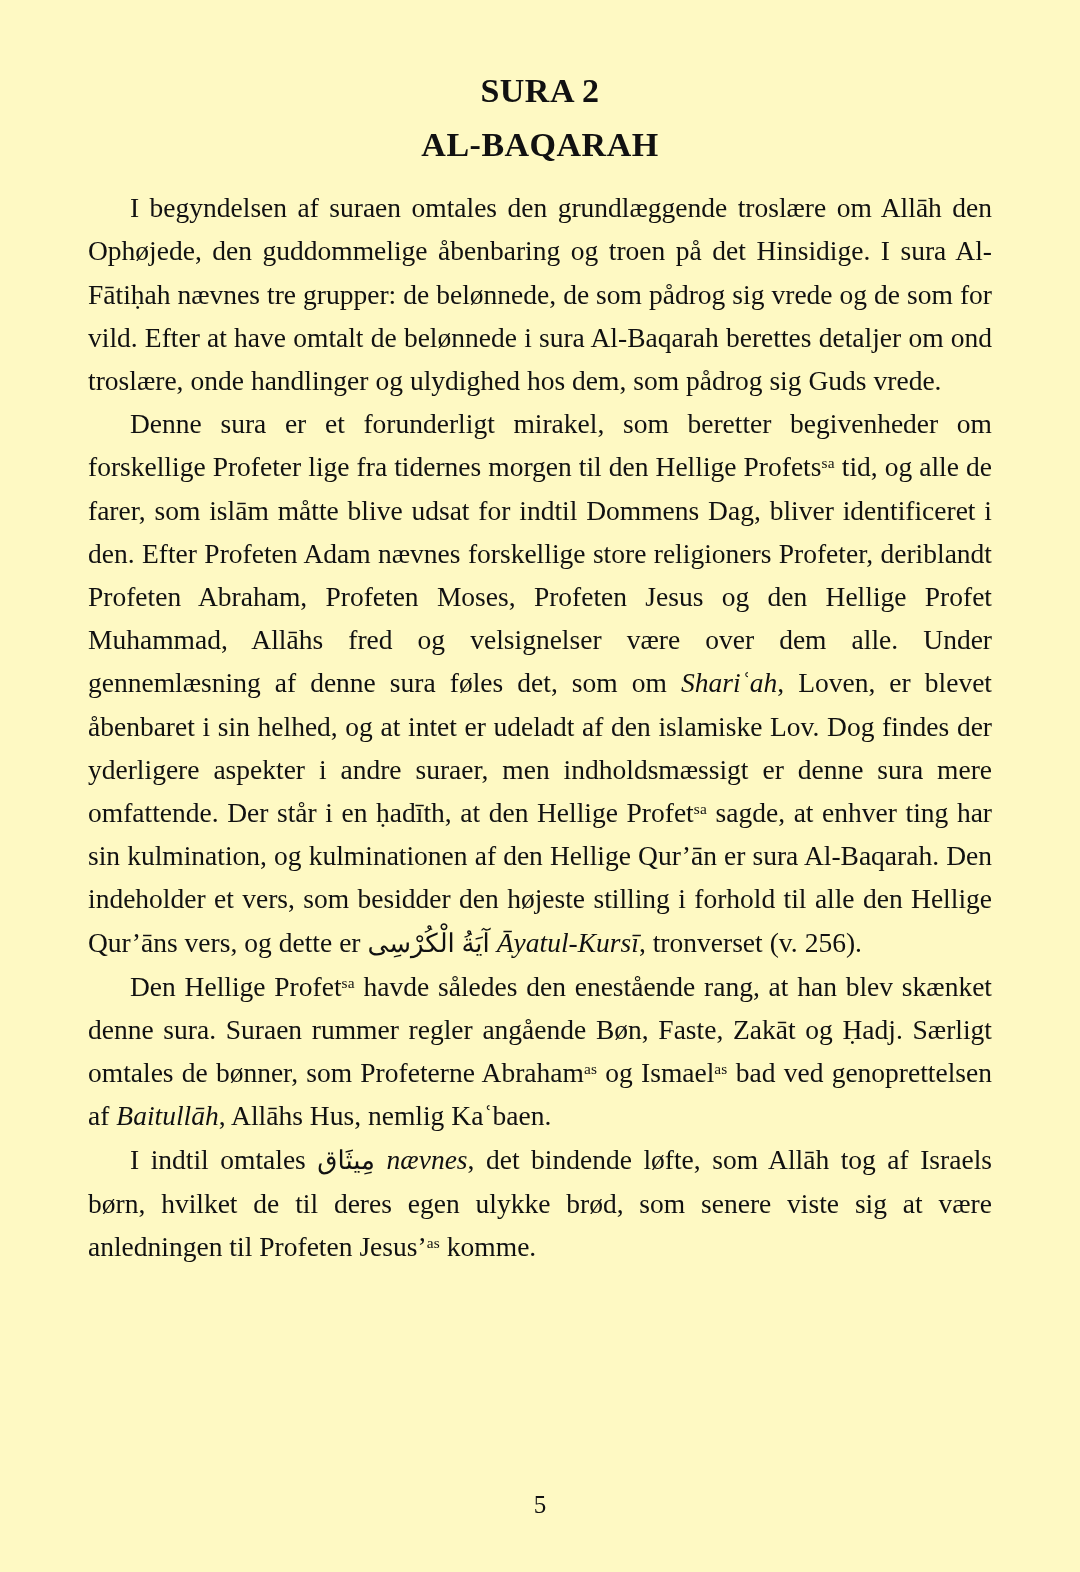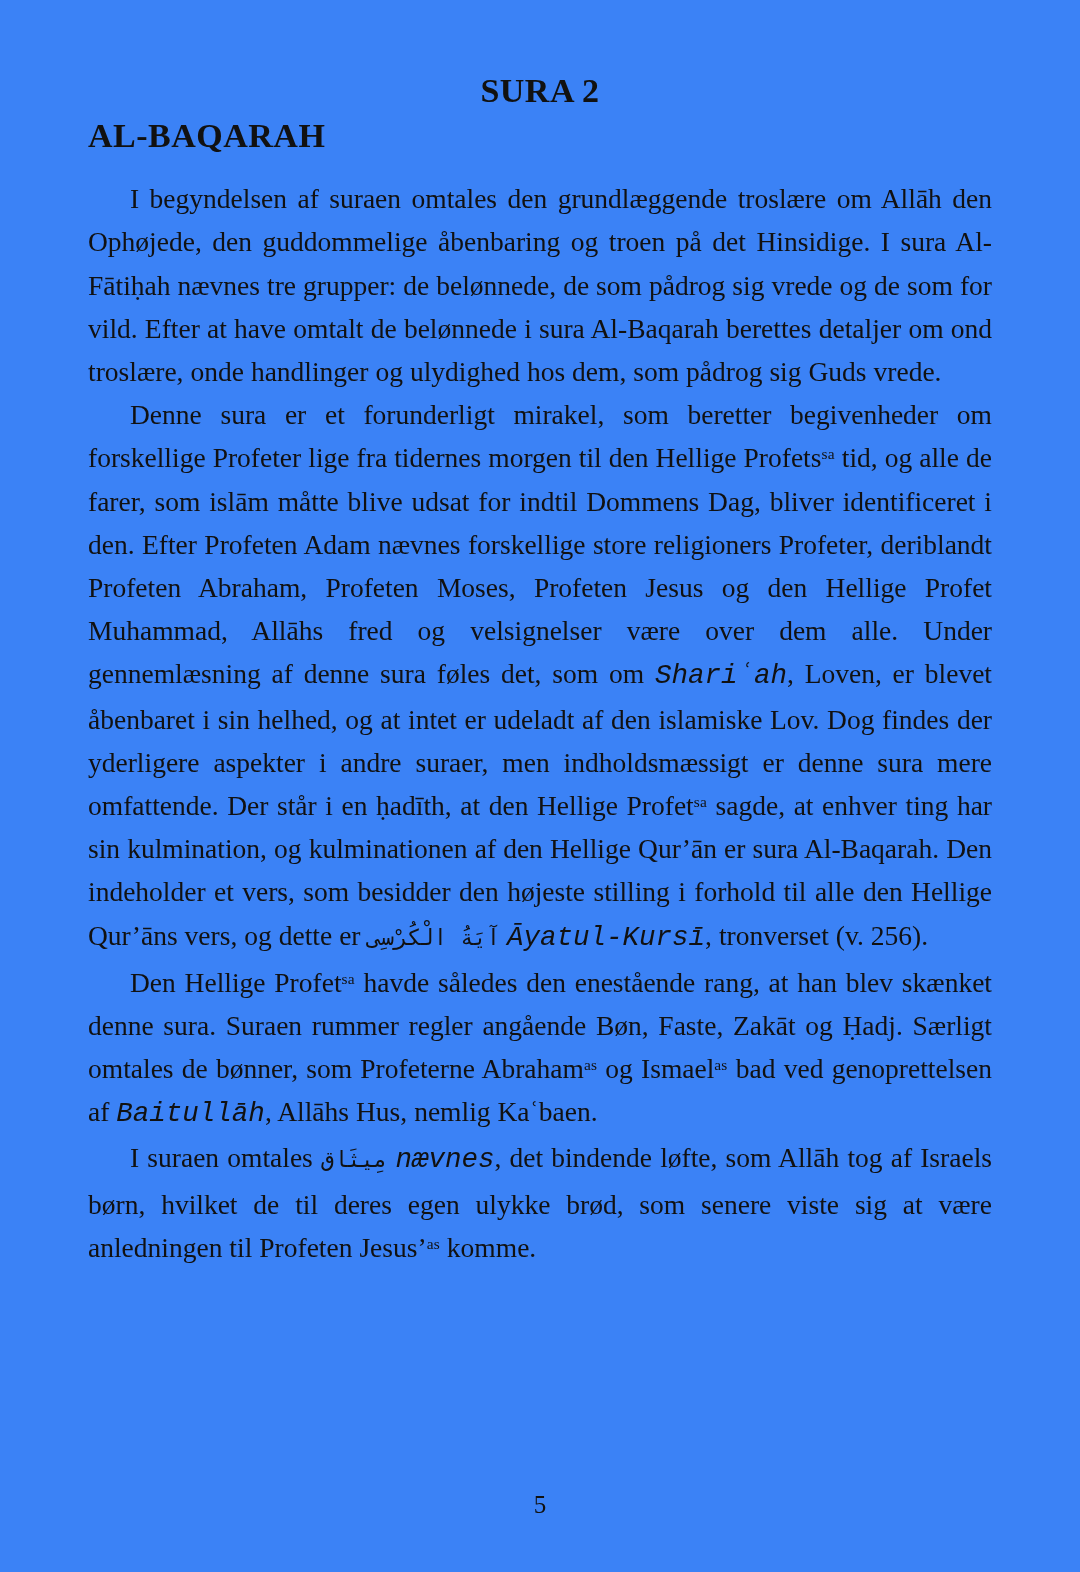--- a/index.html
+++ b/index.html
@@ -16,75 +16,75 @@
     color: #111111;
     overflow: hidden;
   }
 
   .page {
     position: absolute;
     top: 0;
     left: 0;
     width: 1080px;
     height: 1572px;
-    background: #3b82f6;
+    background: #fef9c3;
     box-sizing: border-box;
   }
 
   .content {
     position: absolute;
     left: 88px;
     top: 72px;
     width: 904px;
   }
 
   .sura-heading {
     text-align: center;
     font-weight: bold;
     font-size: 34px;
     letter-spacing: 0.5px;
     line-height: 1.12;
     margin: 0 0 6px 0;
   }
 
   .sura-name {
-    text-align: left;
+    text-align: center;
     font-weight: bold;
     font-size: 34px;
     letter-spacing: 0.5px;
     line-height: 1.12;
-    margin: 7px 0 22px 0;
+    margin: 16px 0 22px 0;
   }
 
   p.body-text {
     margin: 0;
     font-size: 27.5px;
     line-height: 43.2px;
     text-align: justify;
     text-justify: inter-word;
     hyphens: manual;
     word-spacing: 0.1px;
   }
 
   p.body-text.indent {
     text-indent: 42px;
   }
 
-  .it { font-style: italic; font-family: Liberation Mono, monospace; }
+  .it { font-style: italic; }
 
   sup.sup-ref {
     font-size: 0.56em;
     line-height: 0;
     vertical-align: 0.52em;
     letter-spacing: 0.2px;
   }
 
   .arabic {
-    font-family: Liberation Mono, monospace;
-    font-size: 22px;
+    font-family: Liberation Serif, serif;
+    font-size: 26px;
     direction: rtl;
     unicode-bidi: isolate;
     white-space: nowrap;
   }
 
   .page-number {
     position: absolute;
     left: 0;
     top: 1492px;
     width: 1080px;
@@ -101,20 +101,20 @@
   <div class="content">
 
     <div class="sura-heading">SURA 2</div>
 
     <div class="sura-name">AL-BAQARAH</div>
 
     <div id="paragraph-host">
         <p class="body-text indent"><span>I begyndelsen af suraen omtales den grundlæggende troslære om Allāh den Ophøjede, den guddommelige åbenbaring og troen på det Hinsidige. I sura Al-Fātiḥah nævnes tre grupper: de belønnede, de som pådrog sig vrede og de som for vild. Efter at have omtalt de belønnede i sura Al-Baqarah berettes detaljer om ond troslære, onde handlinger og ulydighed hos dem, som pådrog sig Guds vrede.</span></p>
         <p class="body-text indent"><span>Denne sura er et forunderligt mirakel, som beretter begivenheder om forskellige Profeter lige fra tidernes morgen til den Hellige Profets</span><sup class="sup-ref">sa</sup><span> tid, og alle de farer, som islām måtte blive udsat for indtil Dommens Dag, bliver identificeret i den. Efter Profeten Adam nævnes forskellige store religioners Profeter, deriblandt Profeten Abraham, Profeten Moses, Profeten Jesus og den Hellige Profet Muhammad, Allāhs fred og velsignelser være over dem alle. Under gennemlæsning af denne sura føles det, som om </span><em class="it">Shariʿah</em><span>, Loven, er blevet åbenbaret i sin helhed, og at intet er udeladt af den islamiske Lov. Dog findes der yderligere aspekter i andre suraer, men indholdsmæssigt er denne sura mere omfattende. Der står i en ḥadīth, at den Hellige Profet</span><sup class="sup-ref">sa</sup><span> sagde, at enhver ting har sin kulmination, og kulminationen af den Hellige Qur’ān er sura Al-Baqarah. Den indeholder et vers, som besidder den højeste stilling i forhold til alle den Hellige Qur’āns vers, og dette er </span><span class="arabic">آيَةُ الْكُرْسِى</span><span> </span><em class="it">Āyatul-Kursī</em><span>, tronverset (v. 256).</span></p>
         <p class="body-text indent"><span>Den Hellige Profet</span><sup class="sup-ref">sa</sup><span> havde således den enestående rang, at han blev skænket denne sura. Suraen rummer regler angående Bøn, Faste, Zakāt og Ḥadj. Særligt omtales de bønner, som Profeterne Abraham</span><sup class="sup-ref">as</sup><span> og Ismael</span><sup class="sup-ref">as</sup><span> bad ved genoprettelsen af </span><em class="it">Baitullāh</em><span>, Allāhs Hus, nemlig Kaʿbaen.</span></p>
-        <p class="body-text indent"><span>I suraen omtales </span><span class="arabic">مِيثَاق</span><span> </span><em class="it">nævnes</em><span>, det bindende løfte, som Allāh tog af Israels børn, hvilket de til deres egen ulykke brød, som senere viste sig at være anledningen til Profeten Jesus’</span><sup class="sup-ref">as</sup><span> komme.</span></p>
+        <p class="body-text indent"><span>I indtil omtales </span><span class="arabic">مِيثَاق</span><span> </span><em class="it">nævnes</em><span>, det bindende løfte, som Allāh tog af Israels børn, hvilket de til deres egen ulykke brød, som senere viste sig at være anledningen til Profeten Jesus’</span><sup class="sup-ref">as</sup><span> komme.</span></p>
       </div>
 
   </div>
 
   <div class="page-number">5</div>
 
 </div>
 
 </body></html>

